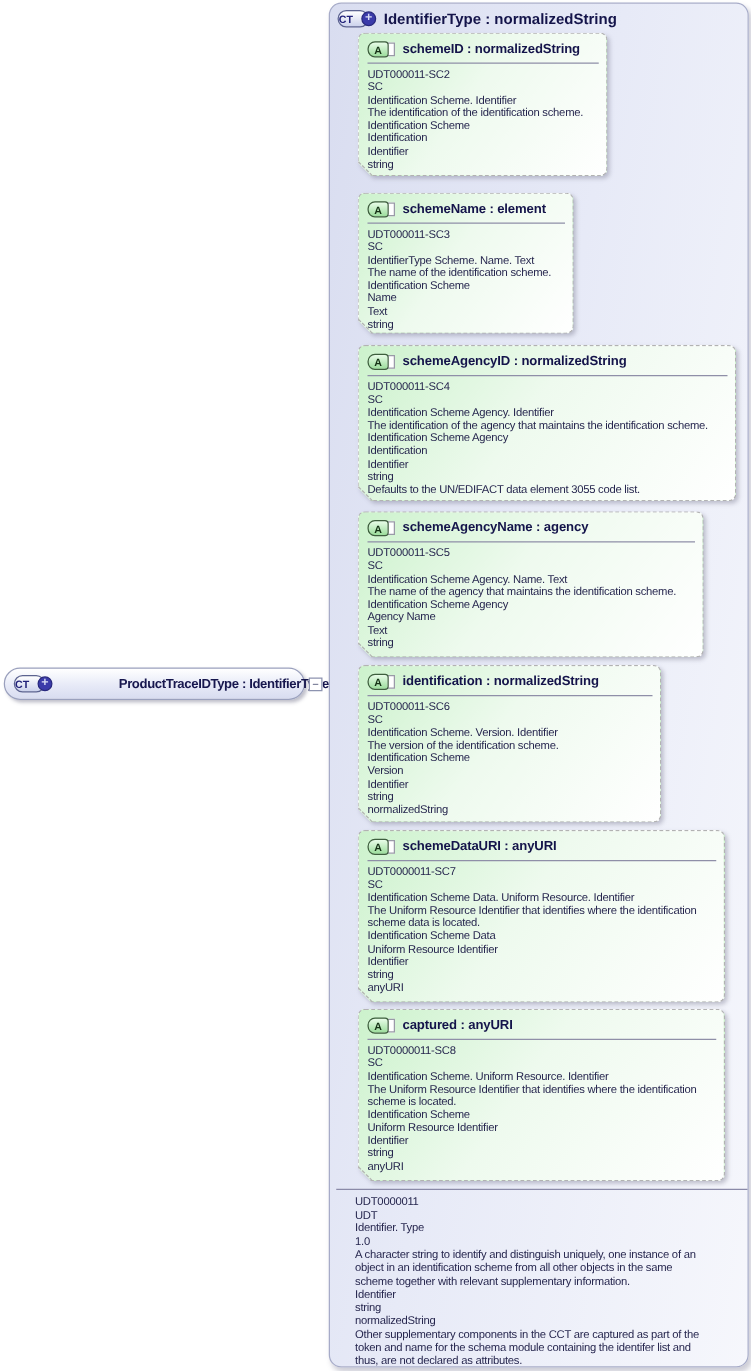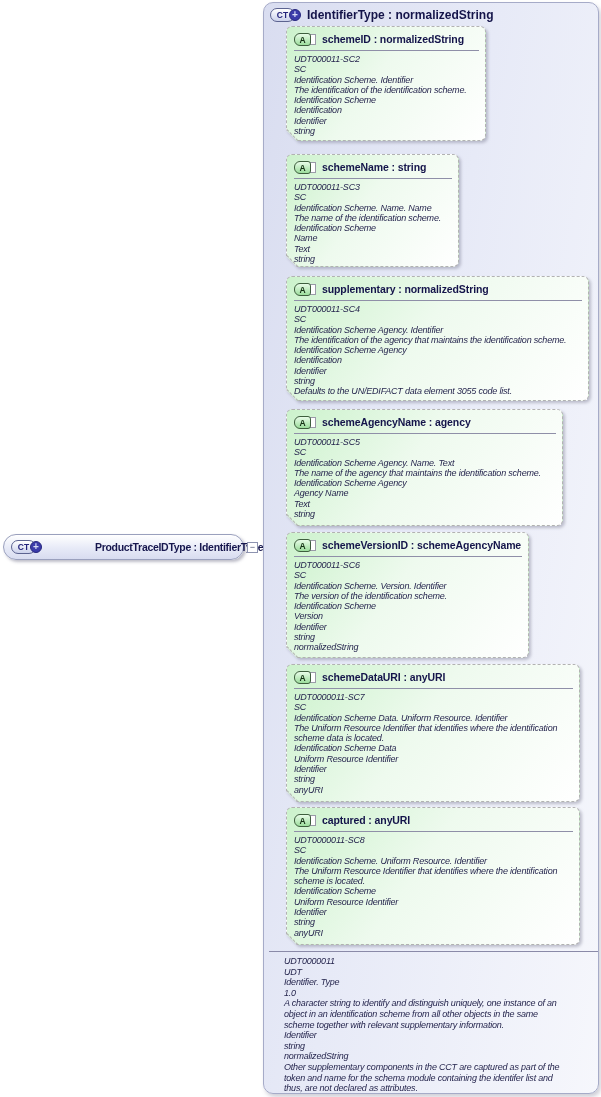--- a/index.html
+++ b/index.html
@@ -19,21 +19,21 @@
     display:flex; align-items:center; gap:6px; padding:0 7px;
   }
   .root-label { font-size:10.5px; font-weight:bold; color:#17174e; letter-spacing:-0.3px; white-space:nowrap;padding-left:47px; }
 
   
   .ct-icon { position:relative; display:inline-block; width:31px; height:14px; flex:0 0 auto; }
   .ct-icon .ct-pill {
     position:absolute; left:0; top:0; width:25px; height:14px;
     border:1px solid #5c6390; border-radius:7px;
     background:linear-gradient(180deg,#ffffff,#ccd2ec);
-    font-size:8.5px; font-weight:bold; color:#22227a; text-align:center; line-height:12px;
+    font-size:8.5px; font-weight:bold; color:#22227a; text-align:left; line-height:12px;
   }
   .ct-icon .ct-plus {
     position:absolute; right:0; top:1px; width:12px; height:12px; border-radius:50%;
     background:#3b3baa; border:1px solid #28287e; color:#d8dcf5;
     font-size:10px; font-weight:bold; line-height:10px; text-align:center;
   }
 
   
   .ct-box {
     position:absolute; left:263px; top:2px; width:336px; height:1092px;
@@ -54,21 +54,21 @@
     padding:4px 6px 4px 7px;
   }
   .chamfer-line {
     position:absolute; left:0; top:calc(100% - 11.5px); width:16px; height:0;
     border-top:1px dashed #b2b2b2; transform-origin:0 0; transform:rotate(45deg);
   }
   .attr-title-row { display:flex; align-items:center; height:14px; margin-top:1px; }
   .attr-title { font-size:10.5px; font-weight:bold; color:#14144a; white-space:nowrap; letter-spacing:-0.1px; }
   .attr-rule { border-top:1px solid #8f8fa8; margin:4px 0 3px 0; }
   .attr-notes, .ct-notes {
-    font-size:9px; font-style:italic; color:#26264e; line-height:10.3px;
+    font-size:9px; color:#26264e; line-height:10.3px;
     letter-spacing:-0.2px; white-space:pre;
   }
 
   
   .a-icon { position:relative; display:inline-block; width:22px; height:13px; margin-right:6px; flex:0 0 auto; }
   .a-icon .a-tab { position:absolute; right:0; top:1px; width:8px; height:11px; background:#ffffff; border:1px solid #9a9aa8; }
   .a-icon .a-pill {
     position:absolute; left:0; top:0; width:17px; height:13px;
     border:1px solid #3e5e3e; border-radius:6px 3px 3px 6px;
     background:linear-gradient(180deg,#e8fce8,#9cdd9c);
@@ -149,43 +149,43 @@
       </div>
     </div>
 
     <div class="attr-wrap" style="left:22px; top:151px; width:173px; height:113px;">
       <div class="attr-box">
         <div class="attr-title-row">
           <span class="a-icon">
             <span class="a-tab"></span>
             <span class="a-pill">A</span>
           </span>
-          <span class="attr-title">schemeName : string</span>
+          <span class="attr-title">schemeName : element</span>
         </div>
         <div class="attr-rule"></div>
         <div class="attr-notes">UDT000011-SC3
 SC
-Identification Scheme. Name. Name
+IdentifierType Scheme. Name. Text
 The name of the identification scheme.
 Identification Scheme
 Name
 Text
 string</div>
         <i class="chamfer-line"></i>
       </div>
     </div>
 
     <div class="attr-wrap" style="left:22px; top:273px; width:303px; height:125px;">
       <div class="attr-box">
         <div class="attr-title-row">
           <span class="a-icon">
             <span class="a-tab"></span>
             <span class="a-pill">A</span>
           </span>
-          <span class="attr-title">supplementary : normalizedString</span>
+          <span class="attr-title">schemeAgencyID : normalizedString</span>
         </div>
         <div class="attr-rule"></div>
         <div class="attr-notes">UDT000011-SC4
 SC
 Identification Scheme Agency. Identifier
 The identification of the agency that maintains the identification scheme.
 Identification Scheme Agency
 Identification
 Identifier
 string
@@ -216,21 +216,21 @@
       </div>
     </div>
 
     <div class="attr-wrap" style="left:22px; top:529px; width:243px; height:126px;">
       <div class="attr-box">
         <div class="attr-title-row">
           <span class="a-icon">
             <span class="a-tab"></span>
             <span class="a-pill">A</span>
           </span>
-          <span class="attr-title">schemeVersionID : schemeAgencyName</span>
+          <span class="attr-title">identification : normalizedString</span>
         </div>
         <div class="attr-rule"></div>
         <div class="attr-notes">UDT000011-SC6
 SC
 Identification Scheme. Version. Identifier
 The version of the identification scheme.
 Identification Scheme
 Version
 Identifier
 string

